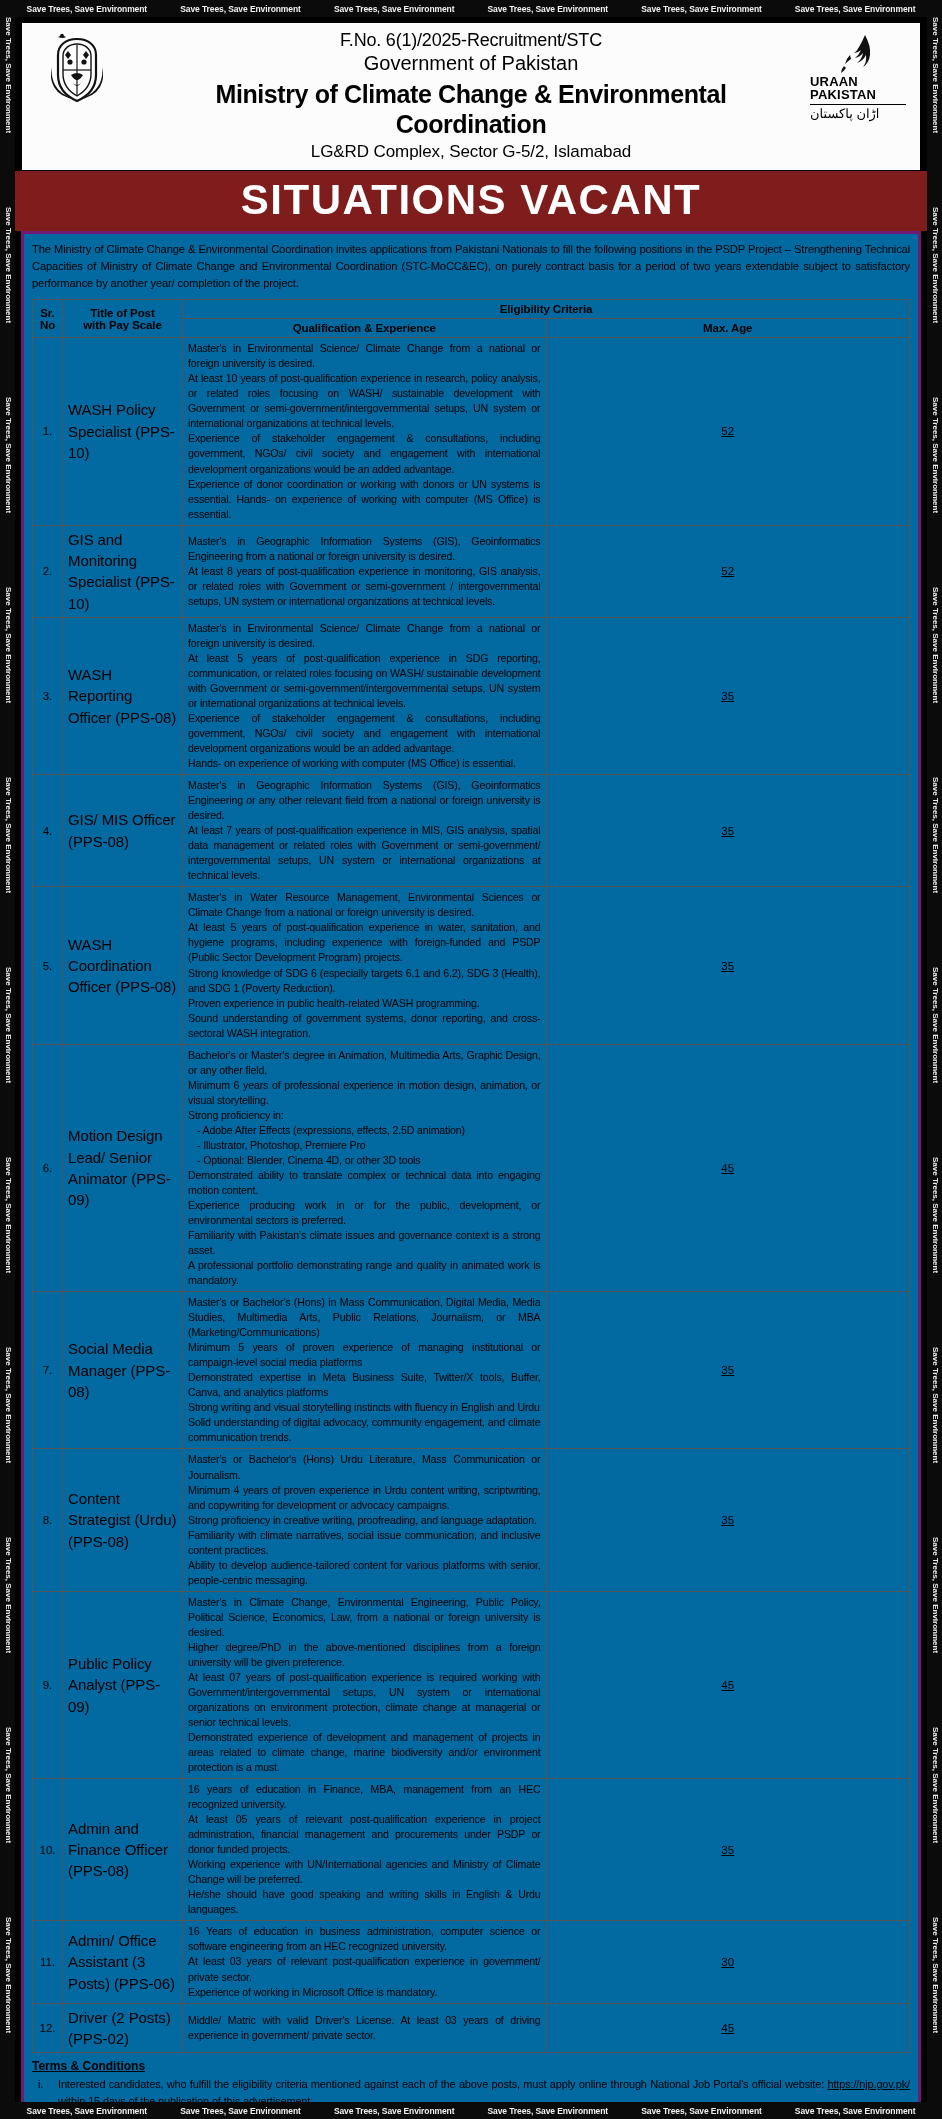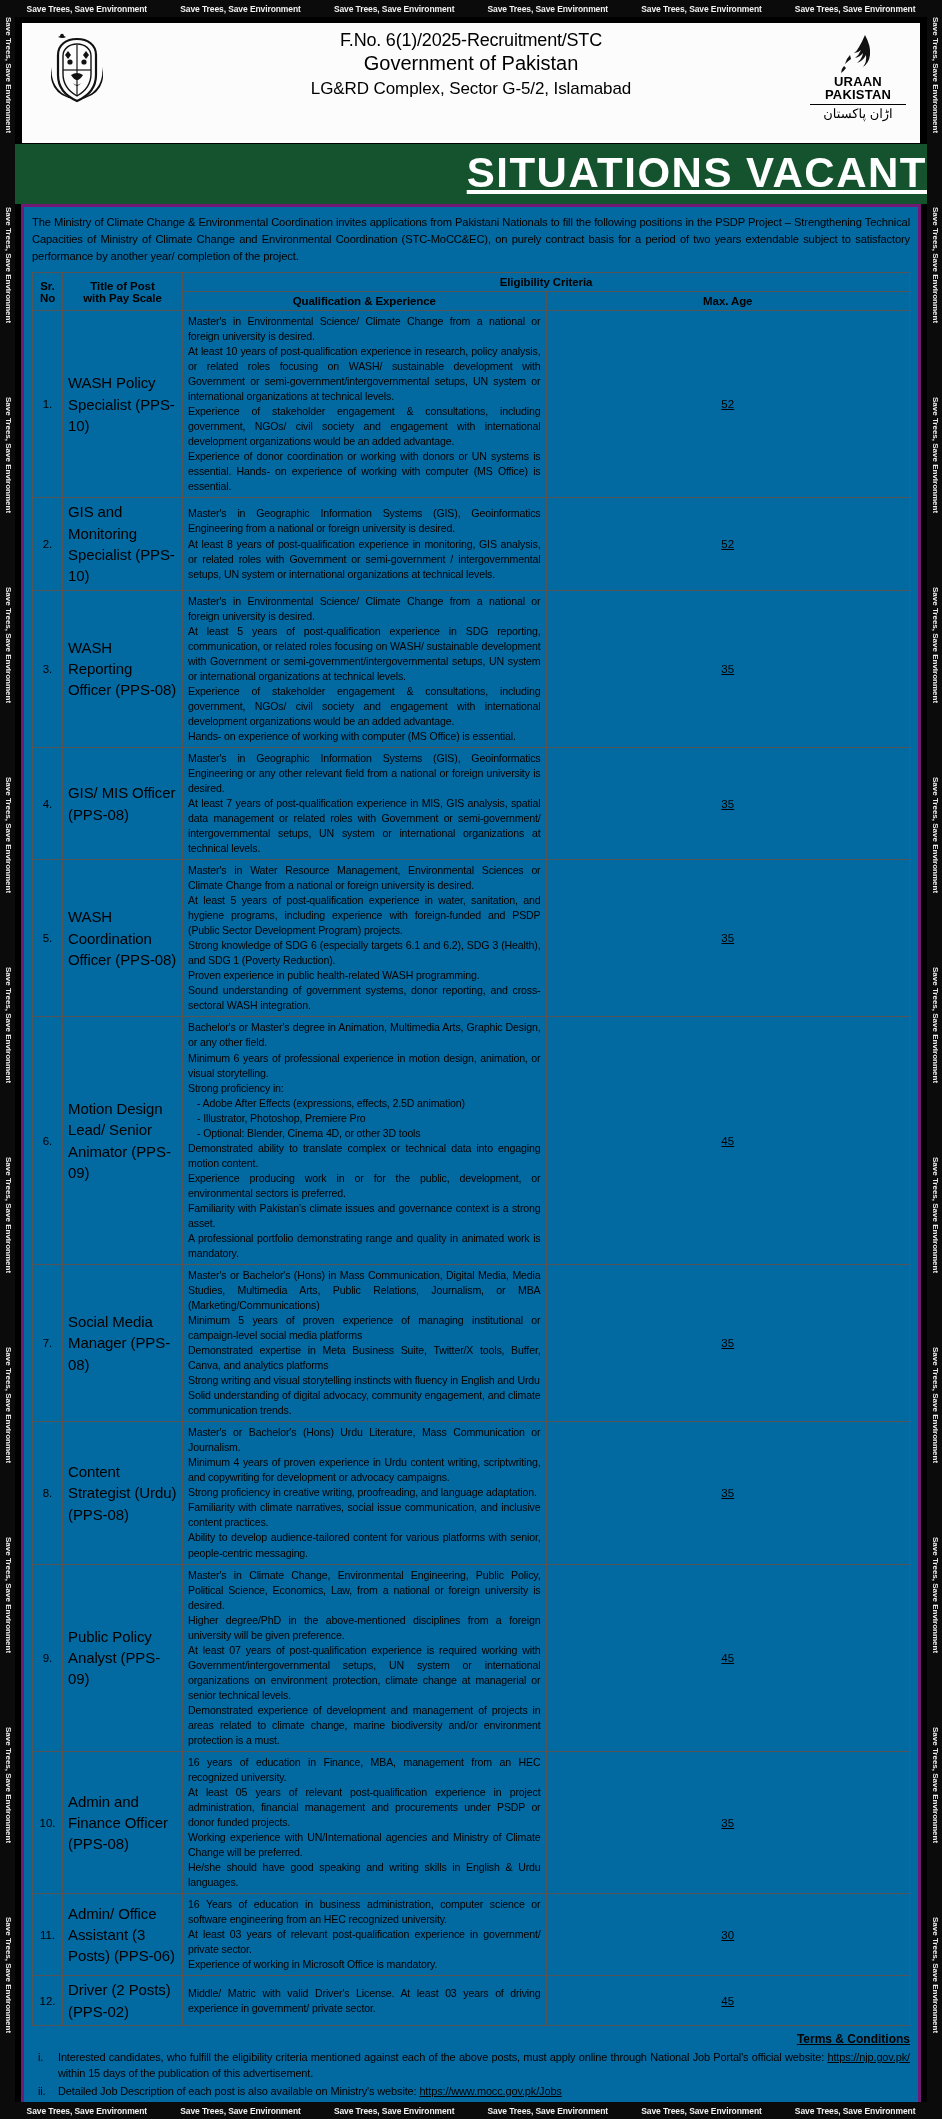--- a/index.html
+++ b/index.html
@@ -78,21 +78,20 @@
     background: #fcfcfc;
     margin: 5px 6px 0 6px;
     border: 1px solid #000;
     padding: 7px 8px 8px 8px;
     position: relative;
     min-height: 122px;
   }
   .crest, .uraan {
     position: absolute;
     top: 8px;
-    text-align: center;
   }
   .crest { left: 18px; width: 74px; }
   .uraan { right: 14px; width: 96px; }
 
   .crest svg { display: block; margin: 0 auto; }
 
   .uraan-mark { height: 44px; display: flex; align-items: flex-end; justify-content: center; }
   .uraan-title {
     font-size: 13px;
     font-weight: bold;
@@ -126,29 +125,28 @@
     margin-top: 3px;
   }
   .addr {
     font-size: 17px;
     line-height: 1.25;
     margin-top: 2px;
     letter-spacing: -0.1px;
   }
 
   .situations {
-    text-align: right;
+    text-align: center;
     color: #fff;
-    background: #14532d;
+    background: #7f1d1d;
     font-size: 42px;
     font-weight: bold;
     letter-spacing: 1.5px;
     padding: 8px 0 10px 0;
     line-height: 1;
-    text-decoration: underline;
   }
 
   .content-box {
     background: #0369a1;
     margin: 0 6px 5px 6px;
     border: 3px solid #701a75;
     padding: 7px 8px 6px 8px;
   }
 
   .intro {
@@ -207,21 +205,20 @@
     vertical-align: middle;
     text-decoration: underline;
   }
 
   
   .terms-title {
     font-size: 12px;
     font-weight: bold;
     text-decoration: underline;
     margin: 6px 0 3px 0;
-    text-align: right;
   }
   ol.terms { list-style: none; }
   ol.terms li {
     display: flex;
     font-size: 11px;
     line-height: 1.5;
     letter-spacing: -0.15px;
     margin-bottom: 1px;
   }
   ol.terms li .rn {
@@ -291,20 +288,21 @@
           <path d="M25 44 q6 -4 12 0 q-6 10 -12 0z" fill="#111"></path>
           <path d="M27 52 q4 6 8 0 q-4 4 -8 0z" fill="#111"></path>
           <path d="M6 36 q-2 16 10 26 q6 4 12 6 q-14 -2 -20 -12 q-5 -9 -2 -20z" fill="#111"></path>
           <path d="M56 36 q2 16 -10 26 q-6 4 -12 6 q14 -2 20 -12 q5 -9 2 -20z" fill="#111"></path>
         </svg>
       </div>
 
       <div class="head-center">
         <div class="fno">F.No. 6(1)/2025-Recruitment/STC</div>
         <div class="gov">Government of Pakistan</div>
+        <div class="ministry">Ministry of Climate Change &amp; Environmental Coordination</div>
         <div class="addr">LG&amp;RD Complex, Sector G-5/2, Islamabad</div>
       </div>
 
       <div class="uraan">
         <div class="uraan-mark">
           <svg width="40" height="42" viewBox="0 0 40 42">
             <path d="M27 2 q-3 7 -6 12 q-2 4 -5 6 q4 0 7 -3 q-2 5 -6 8 q5 -1 8 -5 q-1 6 -6 10 q6 -2 9 -8 q1 7 -3 12 q6 -4 7 -12 q1 -9 -5 -20z" fill="#111"></path>
             <path d="M12 22 q-4 4 -5 9 q3 -3 6 -5z" fill="#111"></path>
             <path d="M6 33 q-3 3 -3 7 q3 -2 5 -5z" fill="#111"></path>
           </svg>

